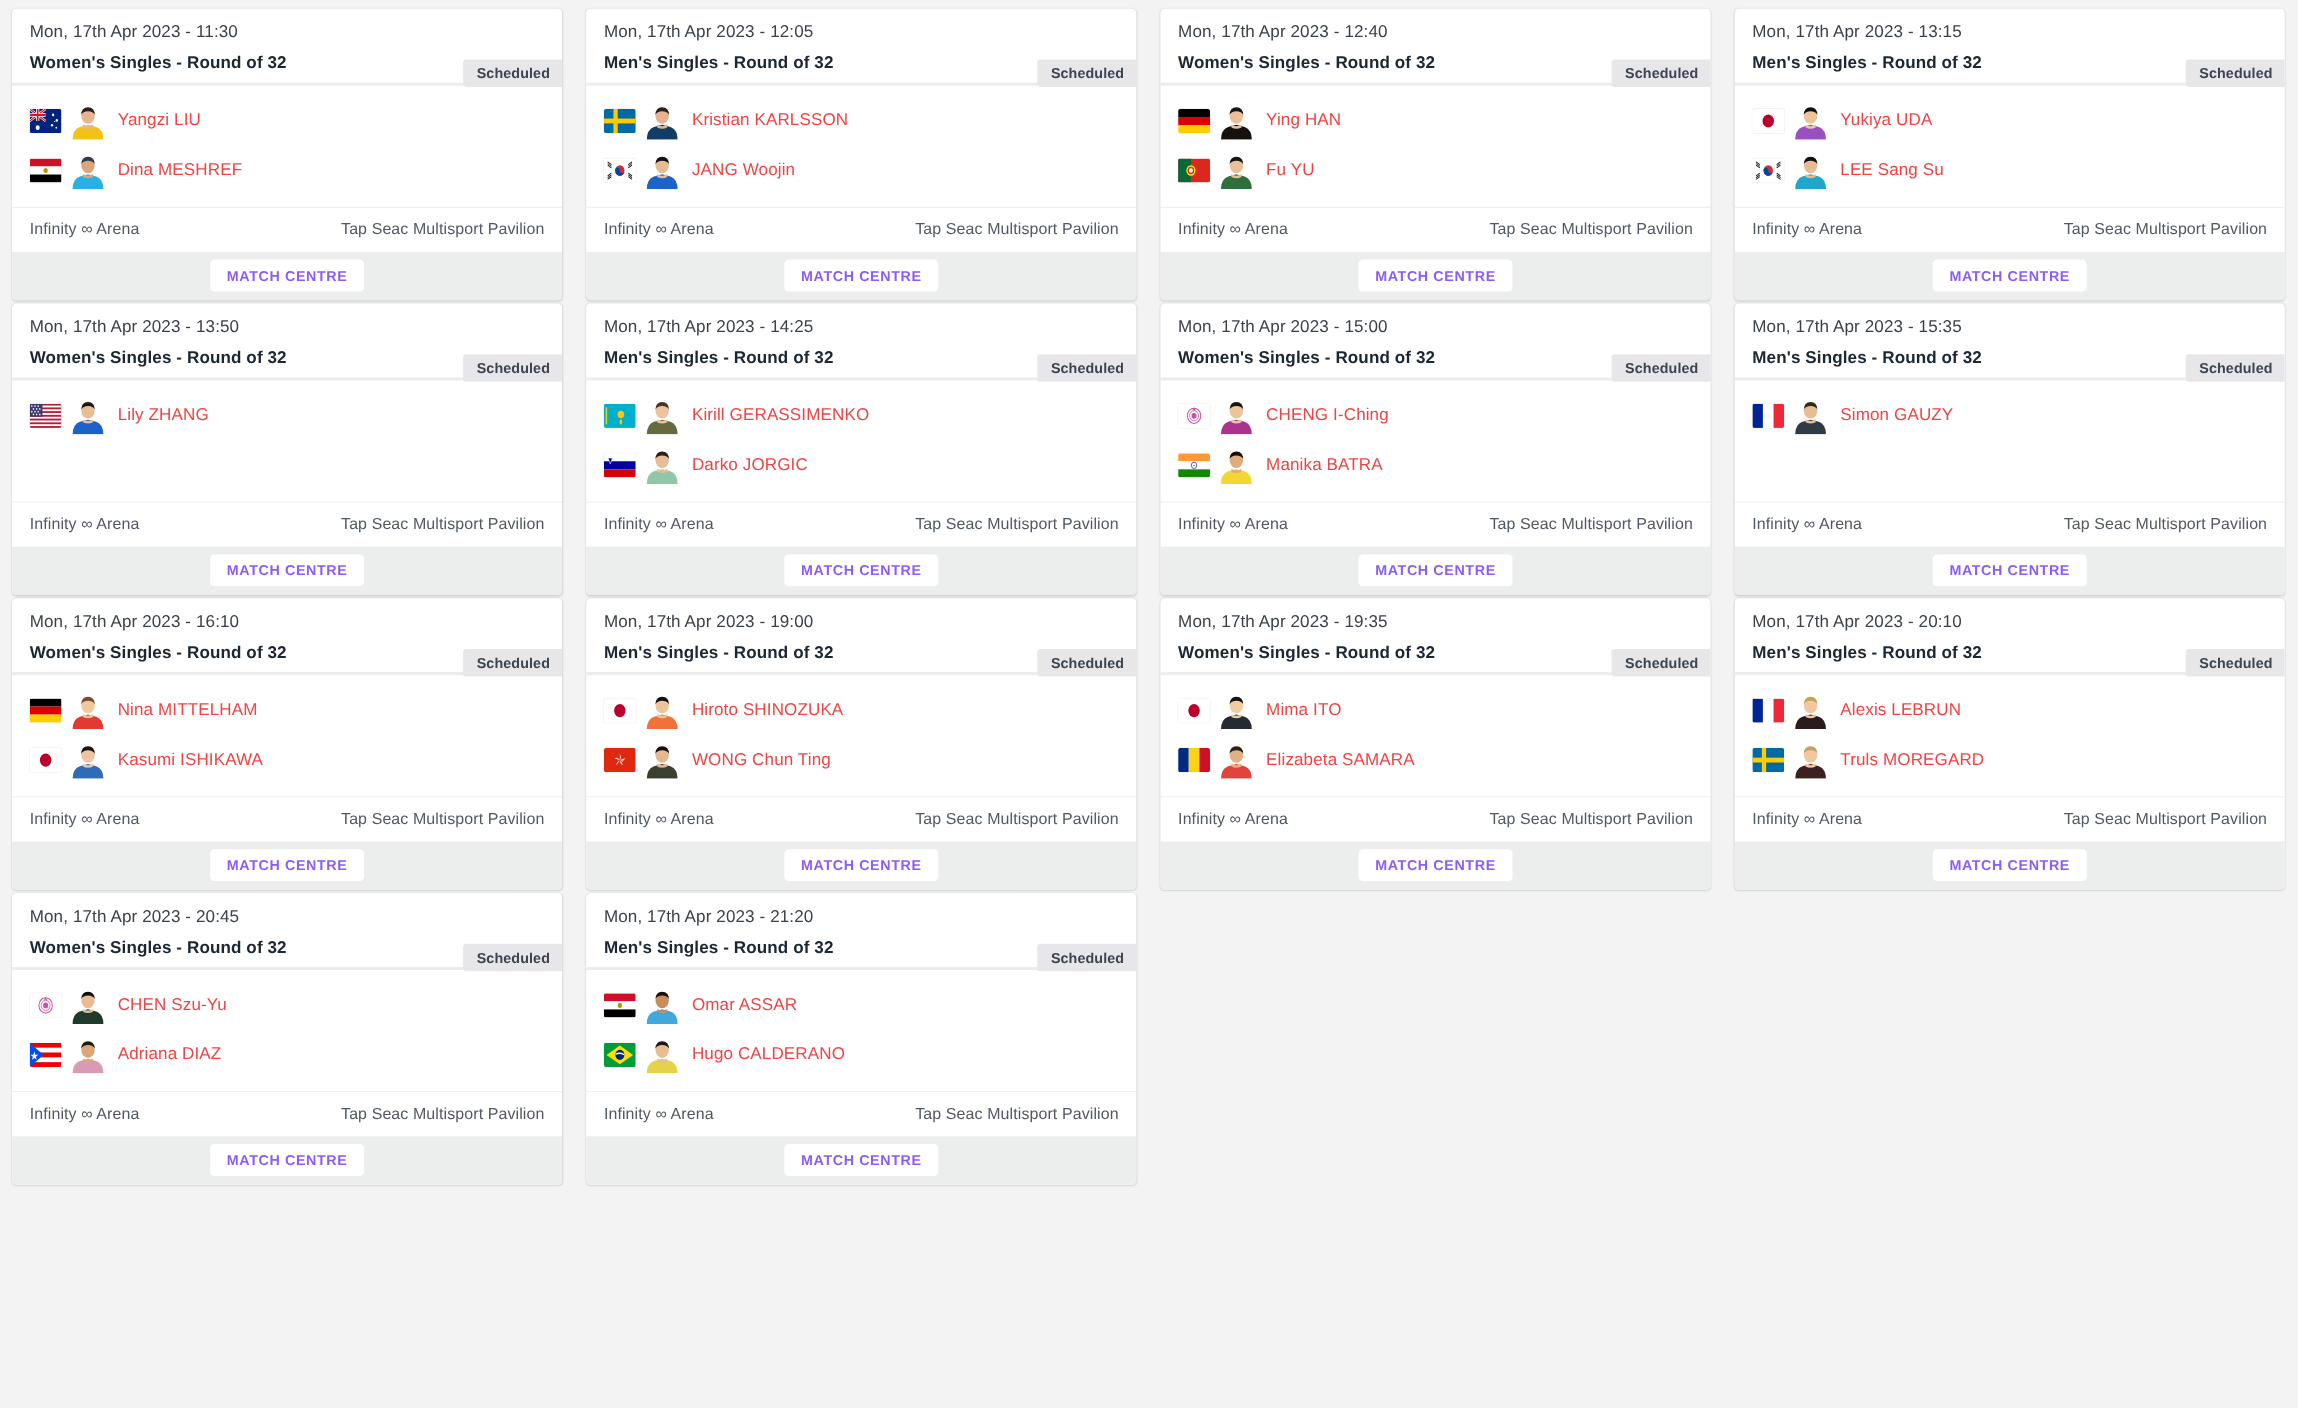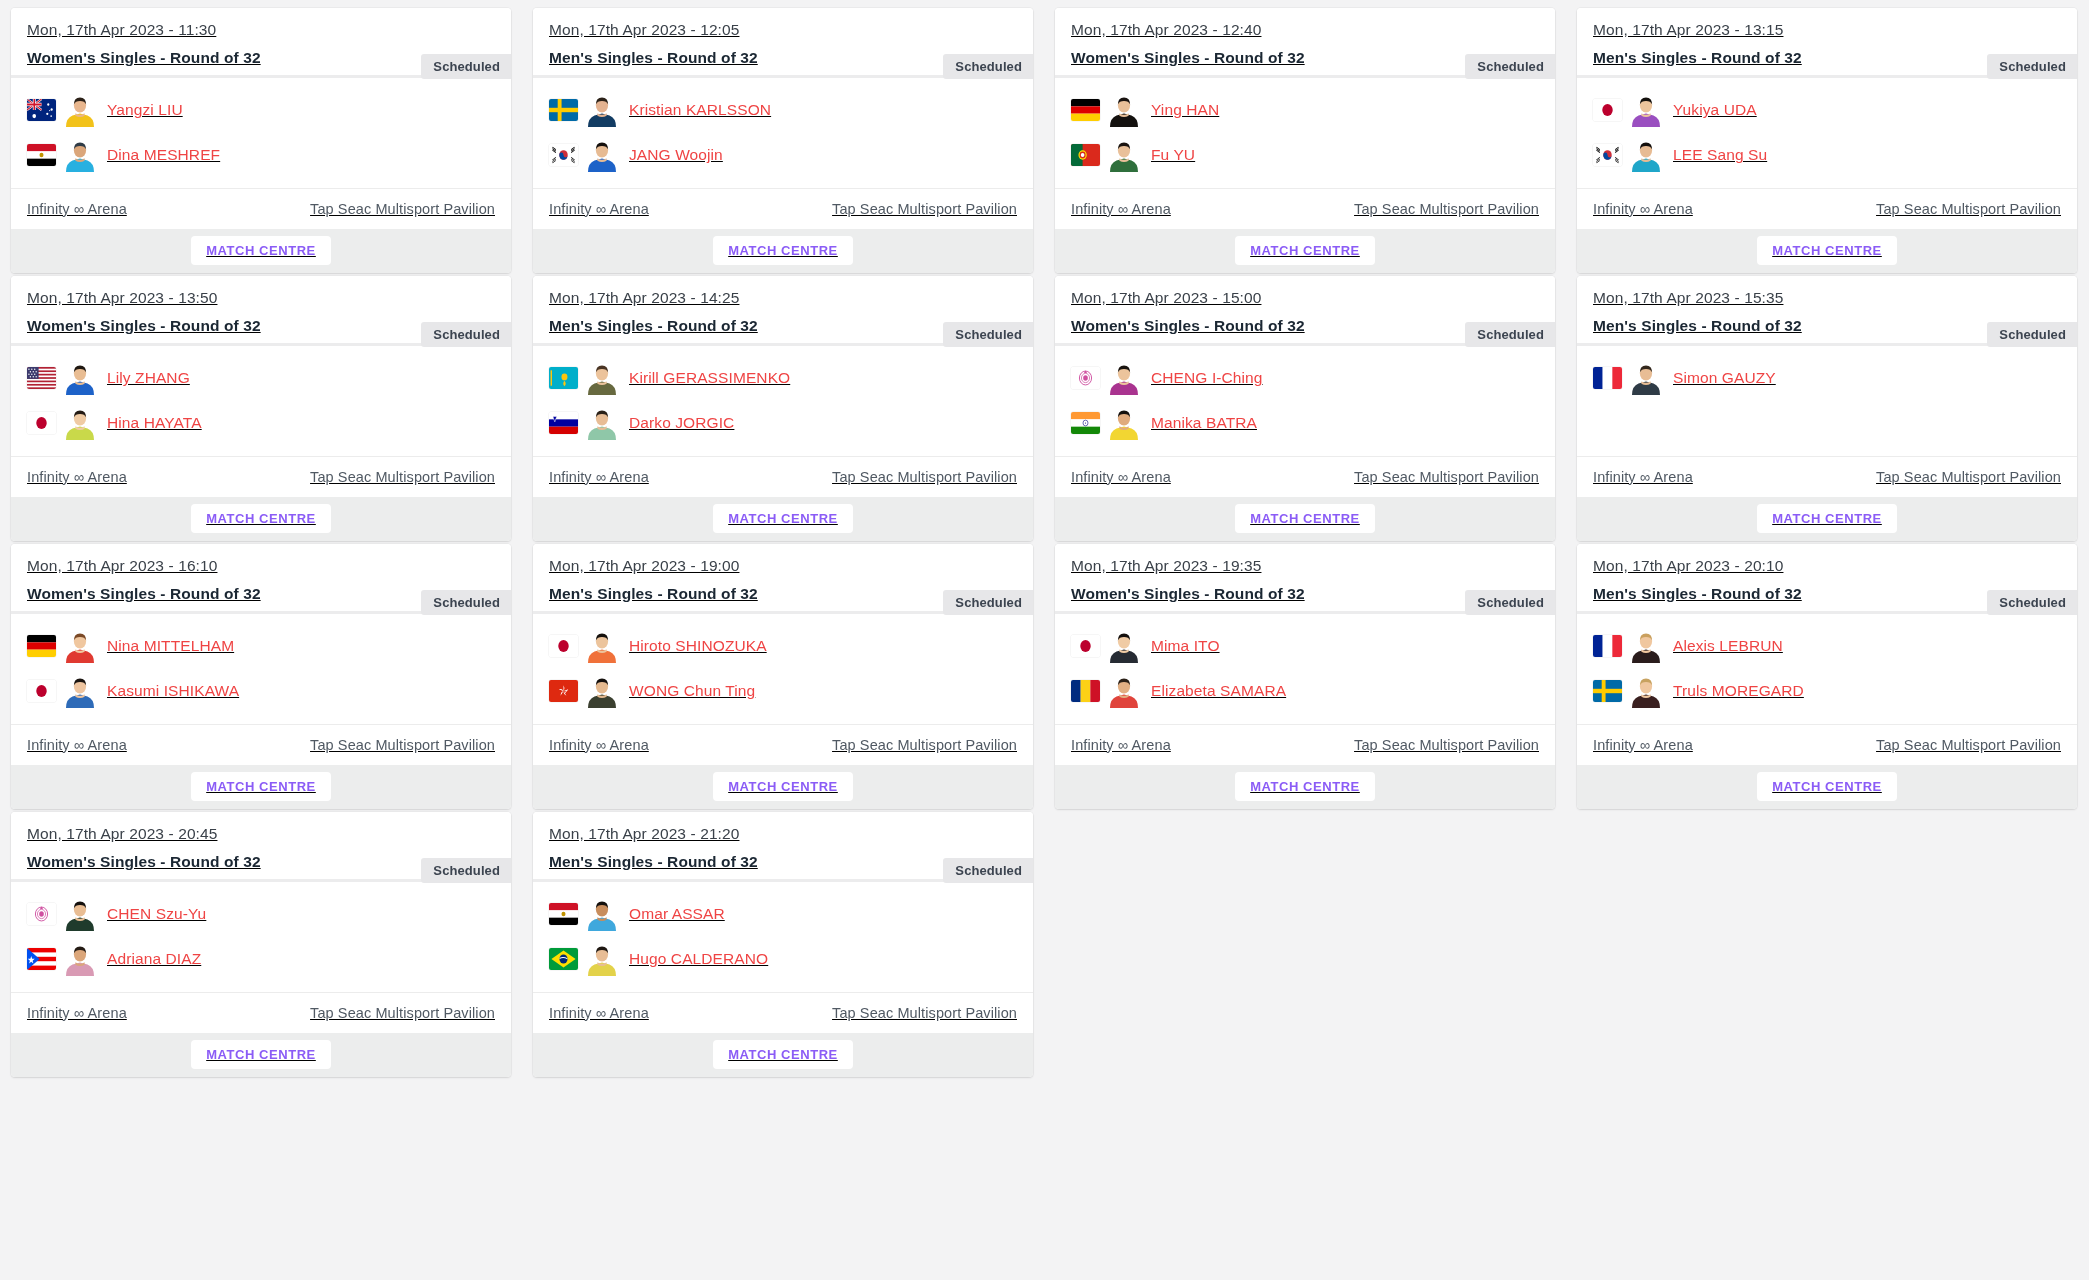--- a/index.html
+++ b/index.html
@@ -11,21 +11,20 @@
     font-family: "Liberation Sans", sans-serif;
     overflow: hidden;
   }
 
   #grid {
     display: grid;
     grid-template-columns: repeat(4, 519px);
     column-gap: 3px;
     row-gap: 3px;
     padding: 8px 0 0 11px;
-    text-decoration: underline;
   }
 
   .match-card {
     background: #ffffff;
     border-radius: 4px;
     box-shadow: 0 1px 2px rgba(0,0,0,0.10), 0 0 0 1px rgba(0,0,0,0.03);
     width: 500px;
     overflow: hidden;
     position: relative;
     display: flex;
@@ -456,37 +455,20 @@
           <span class="avatar">
             <svg viewBox="0 0 34 34">
               <path d="M3 34 q0-9 6.5-11.5 l7.5-2 7.5 2 Q31 25 31 34 Z" fill="#1d62c8"></path>
               <ellipse cx="17" cy="12.5" rx="6.1" ry="7" fill="#e9bd93"></ellipse>
               <path d="M10.8 11.5 q0.2-7 6.2-7 q6 0 6.2 7 q-1.6-3.4-6.2-3.4 q-4.6 0-6.2 3.4 z" fill="#1f1812"></path>
               <path d="M12.4 20.2 q4.6 3 9.2 0 l0 2.6 q-4.6 2.4 -9.2 0 z" fill="#e9bd93"></path>
             </svg>
           </span>
           <span class="player-name">Lily ZHANG</span>
         </div>
-        <div class="player-row">
-          <span class="flag">
-            <svg viewBox="0 0 30 20" preserveAspectRatio="none">
-              <rect width="30" height="20" fill="#fff"></rect>
-              <circle cx="15" cy="10" r="5.4" fill="#bc002d"></circle>
-            </svg>
-          </span>
-          <span class="avatar">
-            <svg viewBox="0 0 34 34">
-              <path d="M3 34 q0-9 6.5-11.5 l7.5-2 7.5 2 Q31 25 31 34 Z" fill="#c9d94a"></path>
-              <ellipse cx="17" cy="12.5" rx="6.1" ry="7" fill="#f0cba4"></ellipse>
-              <path d="M10.8 11.5 q0.2-7 6.2-7 q6 0 6.2 7 q-1.6-3.4-6.2-3.4 q-4.6 0-6.2 3.4 z" fill="#241b14"></path>
-              <path d="M12.4 20.2 q4.6 3 9.2 0 l0 2.6 q-4.6 2.4 -9.2 0 z" fill="#f0cba4"></path>
-            </svg>
-          </span>
-          <span class="player-name">Hina HAYATA</span>
-        </div>
       </div>
       <div class="venue-rule"></div>
       <div class="venue">
         <span>Infinity ∞ Arena</span>
         <span>Tap Seac Multisport Pavilion</span>
       </div>
       <div class="card-foot">
         <button class="match-centre-btn">MATCH CENTRE</button>
       </div>
     </div>

